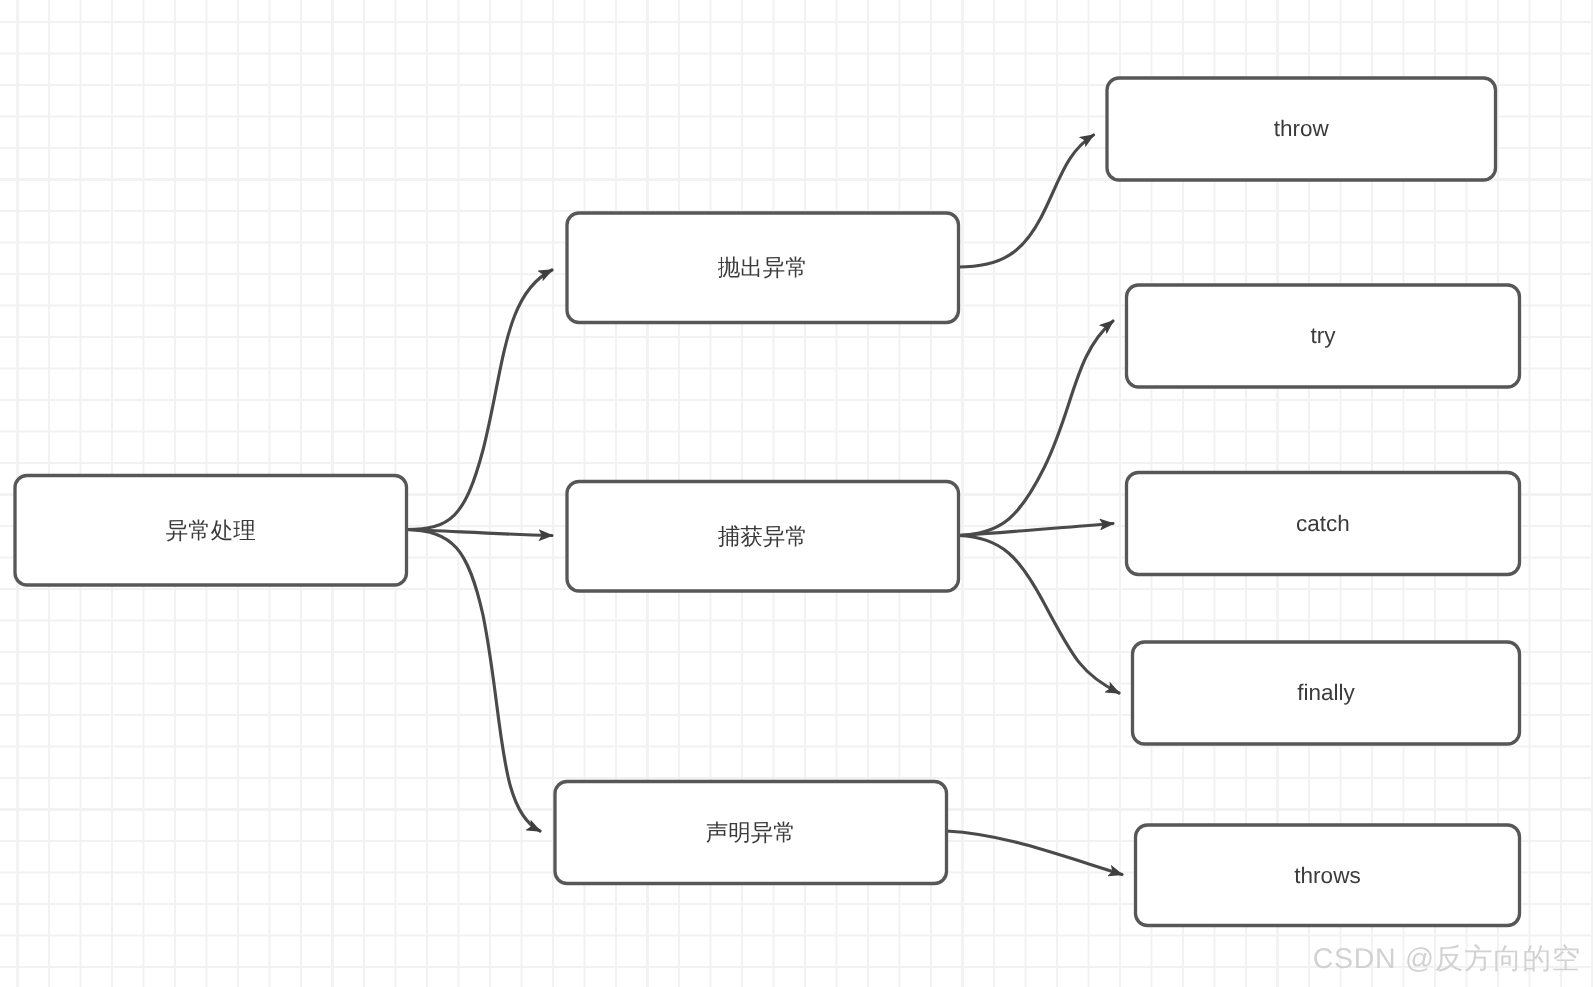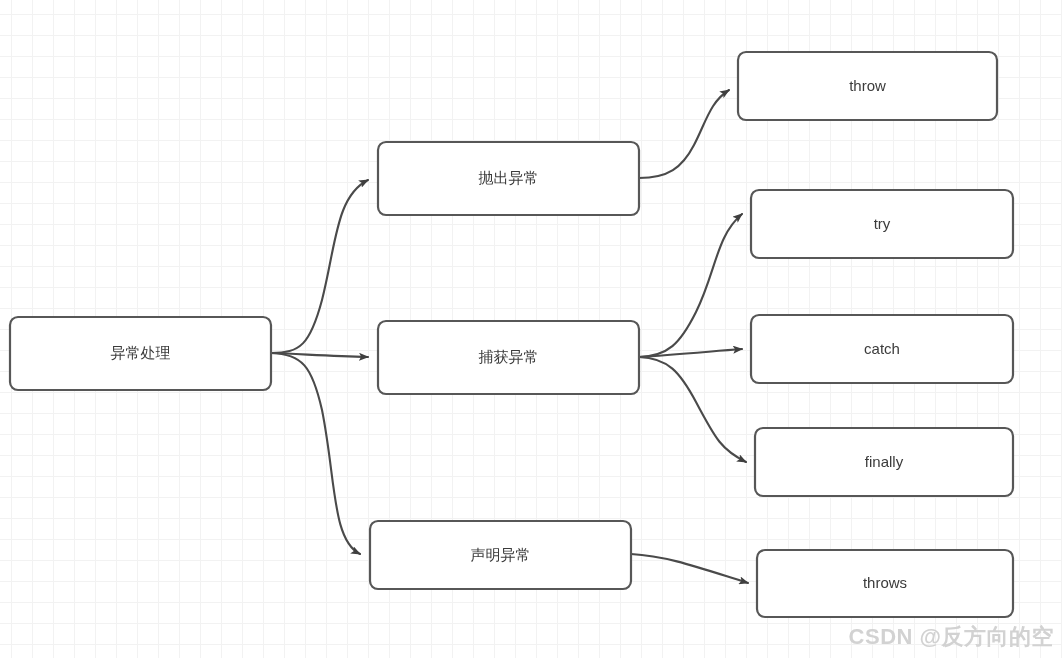--- a/index.html
+++ b/index.html
@@ -59,25 +59,24 @@
     stroke: #4a4a4a;
     stroke-width: 2.1;
     stroke-linecap: round;
   }
   .watermark {
     position: absolute;
     right: 8px;
     bottom: 6px;
     color: #d2d2d2;
     font-family: "Liberation Sans", sans-serif;
-    font-size: 22px;
+    font-size: 19px;
     letter-spacing: 0.5px;
     white-space: nowrap;
     user-select: none;
-    font-weight: bold;
   }
 </style>
 </head>
 <body>
 
 <div id="canvas">
   <svg id="diagram" viewBox="0 0 1062 658" xmlns="http://www.w3.org/2000/svg">
     <defs>
       <marker id="arrowhead" markerWidth="10" markerHeight="8" refX="9" refY="4" orient="auto" markerUnits="userSpaceOnUse">
         <path d="M0,0 L10,4 L0,8 L2.2,4 Z" fill="#3f3f3f"></path>

